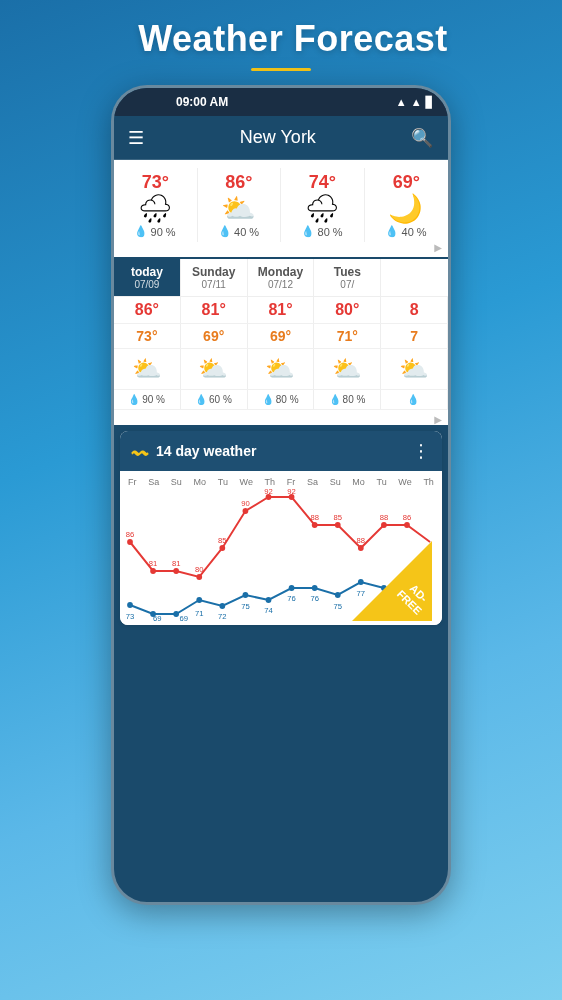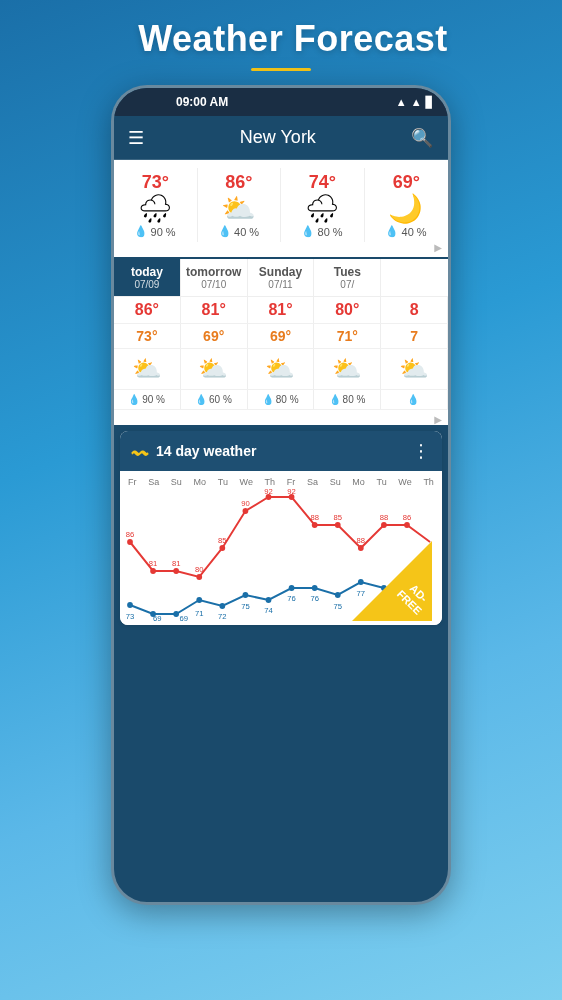--- a/index.html
+++ b/index.html
@@ -291,26 +291,26 @@
   </div>
 
   <div class="daily-section">
 
     <div class="daily-header-row">
       <div class="daily-header-item active">
         <div class="day-name">today</div>
         <div class="day-date">07/09</div>
       </div>
       <div class="daily-header-item">
-        <div class="day-name">tomorrow</div>
-        <div class="day-date">07/10</div>
-      </div>
-      <div class="daily-header-item">
         <div class="day-name">Sunday</div>
         <div class="day-date">07/11</div>
+      </div>
+      <div class="daily-header-item">
+        <div class="day-name">Monday</div>
+        <div class="day-date">07/12</div>
       </div>
       <div class="daily-header-item">
         <div class="day-name">Tues</div>
         <div class="day-date">07/</div>
       </div>
     </div>
 
     <div class="daily-row">
       <div class="daily-cell">
         <span class="daily-high">86°</span>

